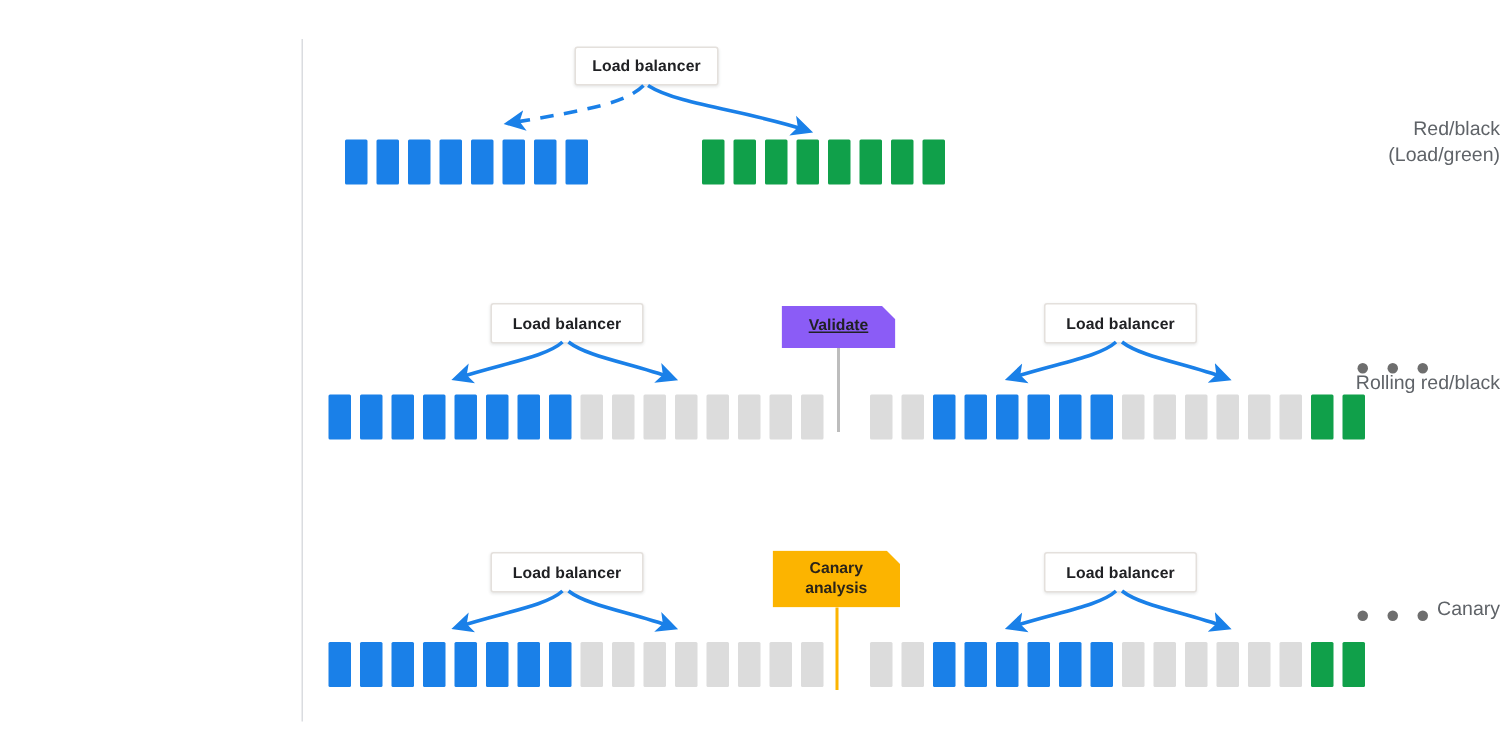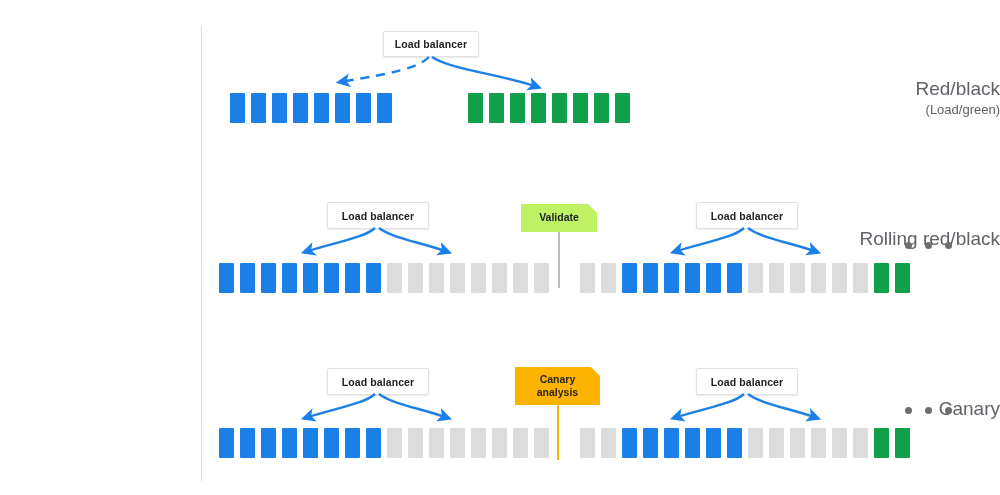--- a/index.html
+++ b/index.html
@@ -32,21 +32,21 @@
 
   
   .row-label {
     position: absolute;
     right: 0;
     width: 185px;
     text-align: right;
     line-height: 1.18;
   }
   .row-label .title {
-    font-size: 19px;
+    font-size: 13px;
     color: #5f6368;
     font-weight: 400;
     white-space: nowrap;
   }
   .row-label .subtitle {
     font-size: 13px;
     color: #5f6368;
     font-weight: 400;
     margin-top: 2px;
     white-space: nowrap;
@@ -88,22 +88,23 @@
     justify-content: center;
     text-align: center;
     font-size: 10.5px;
     font-weight: bold;
     line-height: 1.25;
     clip-path: polygon(0 0, calc(100% - 9px) 0, 100% 9px, 100% 100%, 0 100%);
     box-sizing: border-box;
     padding: 0 4px;
   }
   .stage-badge.validate {
-    background: #bef264;
+    background: #8b5cf6;
     color: #202124;
+    text-decoration: underline;
   }
   .stage-badge.canary {
     background: #fbb породы;
   }
   .stage-badge.canary {
     background: #fcb400;
     color: #2a2419;
   }
   .stage-line {
     position: absolute;
@@ -141,21 +142,21 @@
 
 <div id="canvas">
 
   <div class="divider"></div>
 
   <div class="row-label" style="top:78px;">
     <div class="title">Red/black</div>
     <div class="subtitle">(Load/green)</div>
   </div>
 
-  <div class="row-label" style="top:228px;">
+  <div class="row-label" style="top:247px;">
     <div class="title">Rolling red/black</div>
   </div>
 
   <div class="row-label" style="top:398px;">
     <div class="title">Canary</div>
   </div>
 
   <div>
     <div class="lb-box" style="left:383px; top:31px; width:94px; height:24px;">Load balancer</div>
     <div id="g-0-0">

